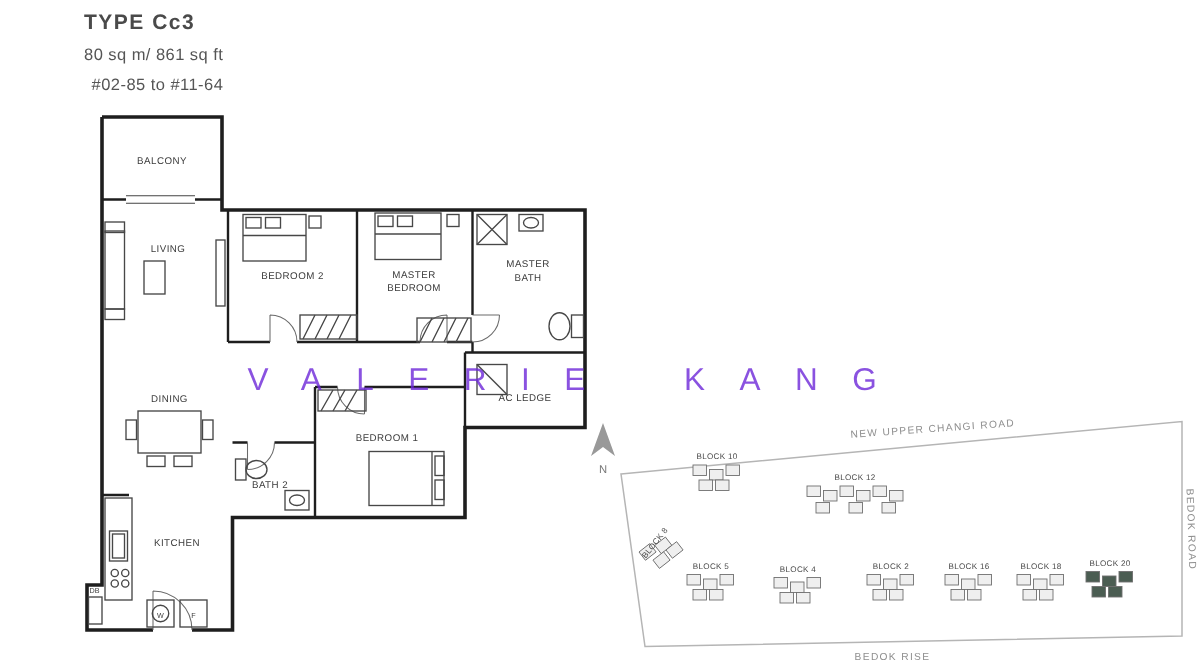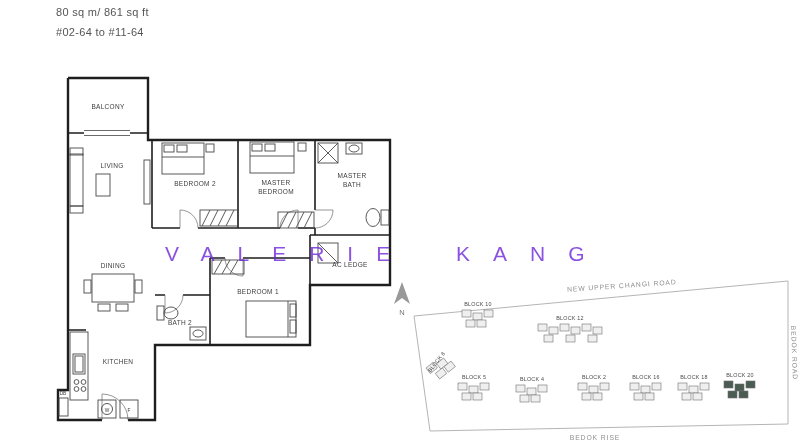--- a/index.html
+++ b/index.html
@@ -1,21 +1,21 @@
 <!DOCTYPE html>
 <html><head>
 <meta charset="utf-8">
 <style>
   html,body{margin:0;padding:0;background:#fff;}
   .canvas{position:relative;width:800px;height:444px;background:#fff;overflow:hidden;
           font-family:"Liberation Sans",sans-serif;}
   
   .header{position:absolute;left:56px;top:6px;}
   .plan-title{font-size:14px;font-weight:bold;letter-spacing:1px;color:#4a4a4a;margin:0 0 9px 0;}
-  .plan-sub{font-size:11px;color:#555;margin:0 0 8px 0;letter-spacing:.3px;}
+  .plan-sub{font-size:11px;color:#555;margin:0 0 8px 0;letter-spacing:.3px;text-align:right;}
   
   .fp{position:absolute;left:50px;top:68px;}
   svg{font-family:"Liberation Sans",sans-serif;}
   .wall-outer{fill:none;stroke:#1e1e1e;stroke-width:2.4;}
   .wall{fill:none;stroke:#1e1e1e;stroke-width:1.6;}
   .thin{fill:none;stroke:#444;stroke-width:.8;}
   .arc path{fill:none;stroke:#6a6a6a;stroke-width:.7;}
   .furn rect,.furn path,.furn circle,.furn ellipse,.furn line{fill:none;stroke:#474747;stroke-width:.9;}
   .hatch{fill:none;stroke:#6a6a6a;stroke-width:.6;}
   .room-label{font-size:6.5px;fill:#3c3c3c;letter-spacing:.3px;text-anchor:middle;}
@@ -30,22 +30,23 @@
   .north-label{font-size:7.5px;fill:#777;text-anchor:middle;}
   .block-label{font-size:5.4px;fill:#4a4a4a;text-anchor:middle;letter-spacing:.2px;}
   .cluster rect{fill:#efefef;stroke:#6f6f6f;stroke-width:.6;}
 </style>
 </head>
 <body>
 
 <div class="canvas">
 
   <div class="header">
+    <div class="plan-title">TYPE Cc3</div>
     <div class="plan-sub">80 sq m/ 861 sq ft</div>
-    <div class="plan-sub">#02-64 to #11-64</div>
+    <div class="plan-sub">#02-85 to #11-64</div>
   </div>
 
   <svg class="fp" width="345" height="365" viewBox="0 0 345 365">
     <g>
       <path class="wall-outer" d="M18,10 H98 V72 H340 V217 H260 V277 H105 V352 H78 M52,352 H8 V322 H18 V10"></path>
       <path class="wall" d="M18,65 H34 M80,65 H98"></path>
       <path class="thin" d="M34,62.5 H80 M34,67.5 H80"></path>
       <path class="wall" d="M102,72 V160 M188,72 V160 M102,160 H130 M148,160 H230 M248,160 H265
                            M265,72 V142 M265,160 V167 M260,167 H340 M260,167 V217
                            M160,190 H175 M193,190 H260 M160,190 V277

